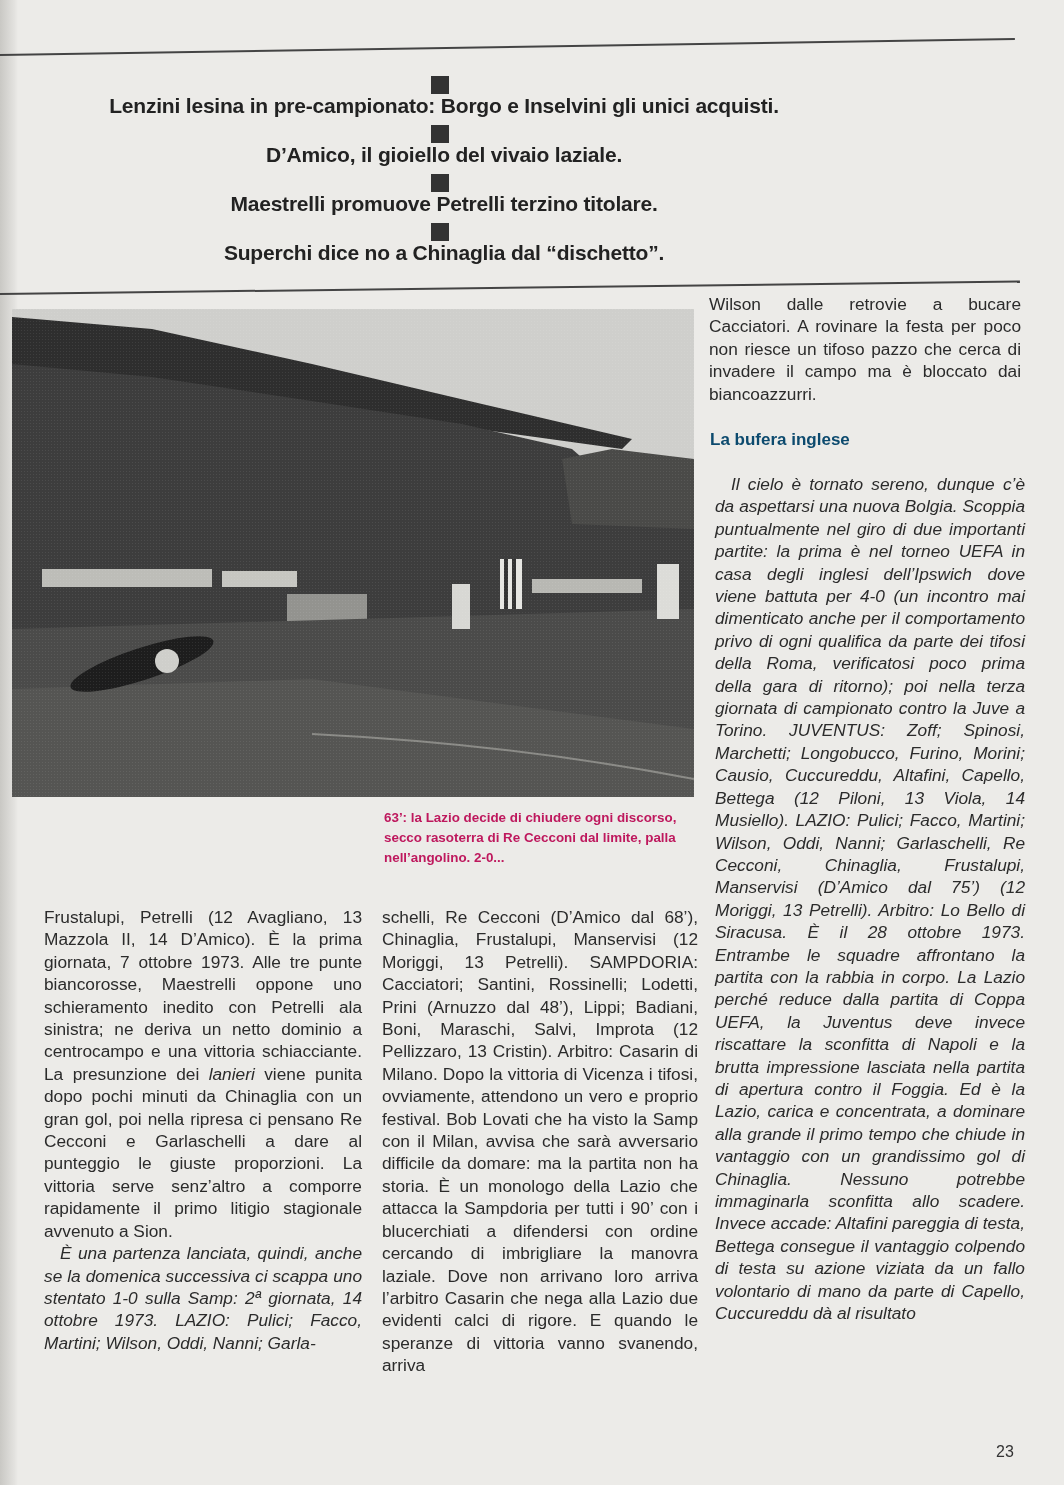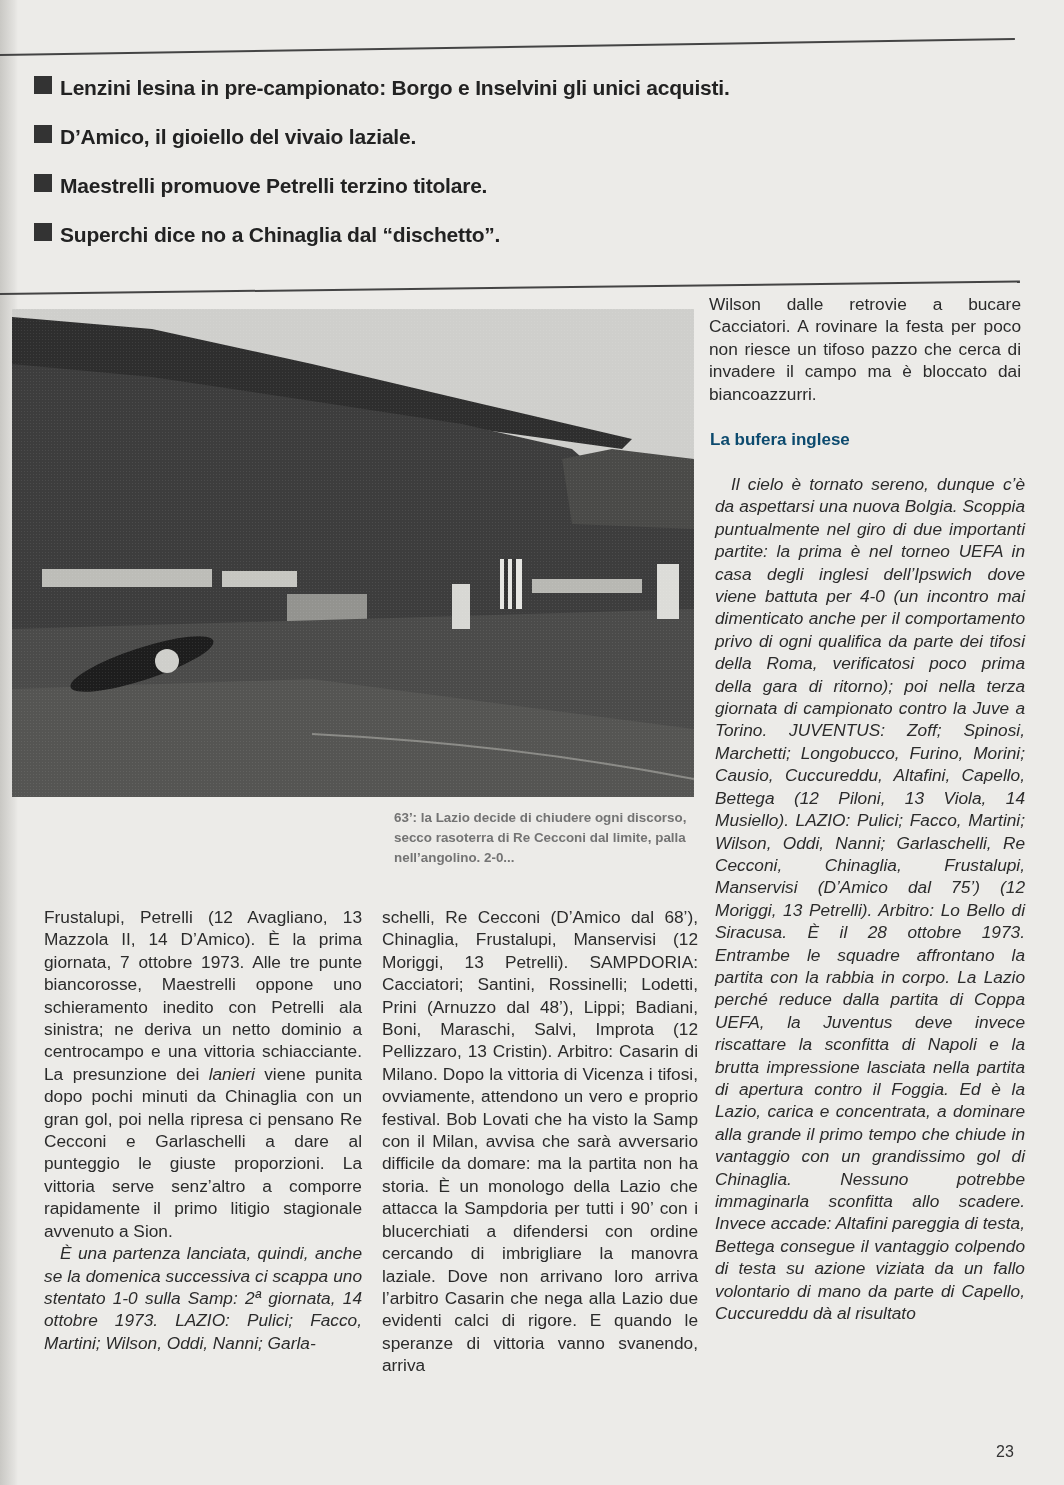--- a/index.html
+++ b/index.html
@@ -15,38 +15,39 @@
     }
     .rule {
       position: absolute; height: 2px; background: #444;
       transform-origin: left center;
     }
     .rule.top { left: 0; top: 54px; width: 1015px; transform: rotate(-0.9deg); }
     .rule.mid { left: 0; top: 293px; width: 1020px; transform: rotate(-0.7deg); }
 
     .bullets { position: absolute; left: 34px; top: 76px; width: 820px; }
     .bullet {
-      display: flex; align-items: flex-start; height: 49px;
+      display: flex; align-items: center; height: 49px;
       font-weight: bold; font-size: 21px; color: #222;
       letter-spacing: -0.2px;
+      flex-direction: column;
     }
     .bullet .sq {
       display: inline-block; width: 18px; height: 18px; background: #333;
       margin-right: 8px; flex: 0 0 auto;
     }
 
     .photo {
       position: absolute; left: 12px; top: 309px; width: 682px; height: 488px;
       background: #3a3a3a; overflow: hidden;
     }
     .photo svg { display: block; }
 
     .caption {
-      position: absolute; left: 394px; top: 808px; width: 310px;
-      font-weight: bold; font-size: 13.4px; line-height: 20px; color: #737373;
+      position: absolute; left: 384px; top: 808px; width: 310px;
+      font-weight: bold; font-size: 13.4px; line-height: 20px; color: #be185d;
     }
 
     .col {
       position: absolute; font-size: 17.3px; line-height: 22.4px; color: #2b2b2b;
       text-align: justify;
     }
     .col p { margin: 0; }
     .col .indent { text-indent: 16px; font-style: italic; }
     .col-right-top { left: 709px; top: 293px; width: 312px; }
     .col-right-bottom { left: 715px; top: 473px; width: 310px; }

